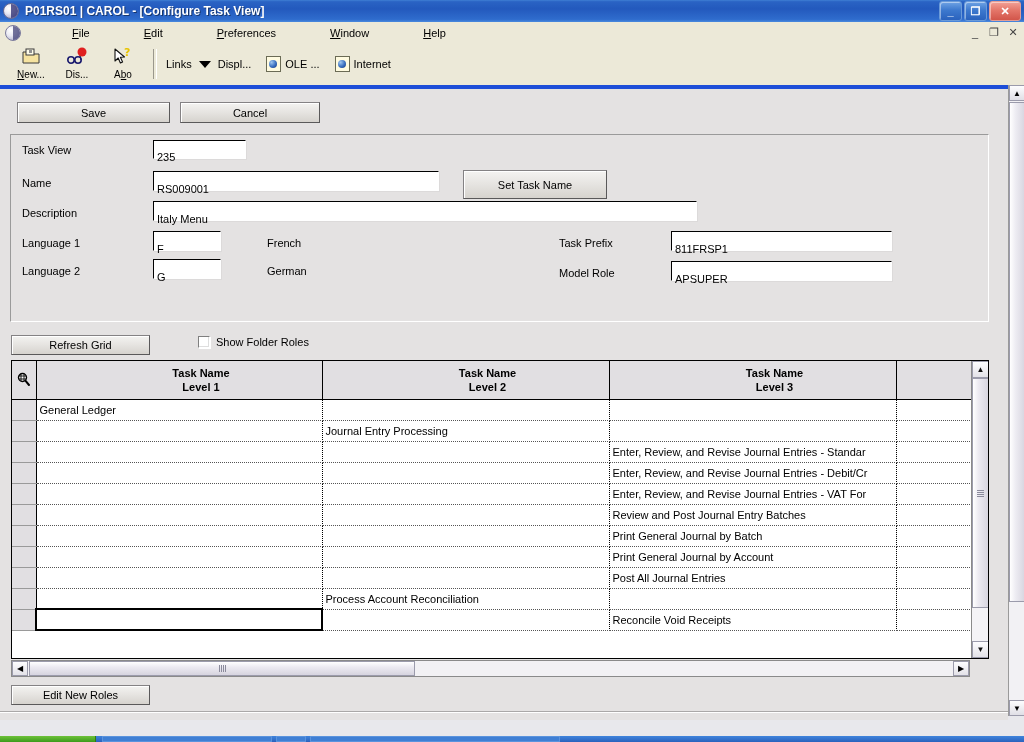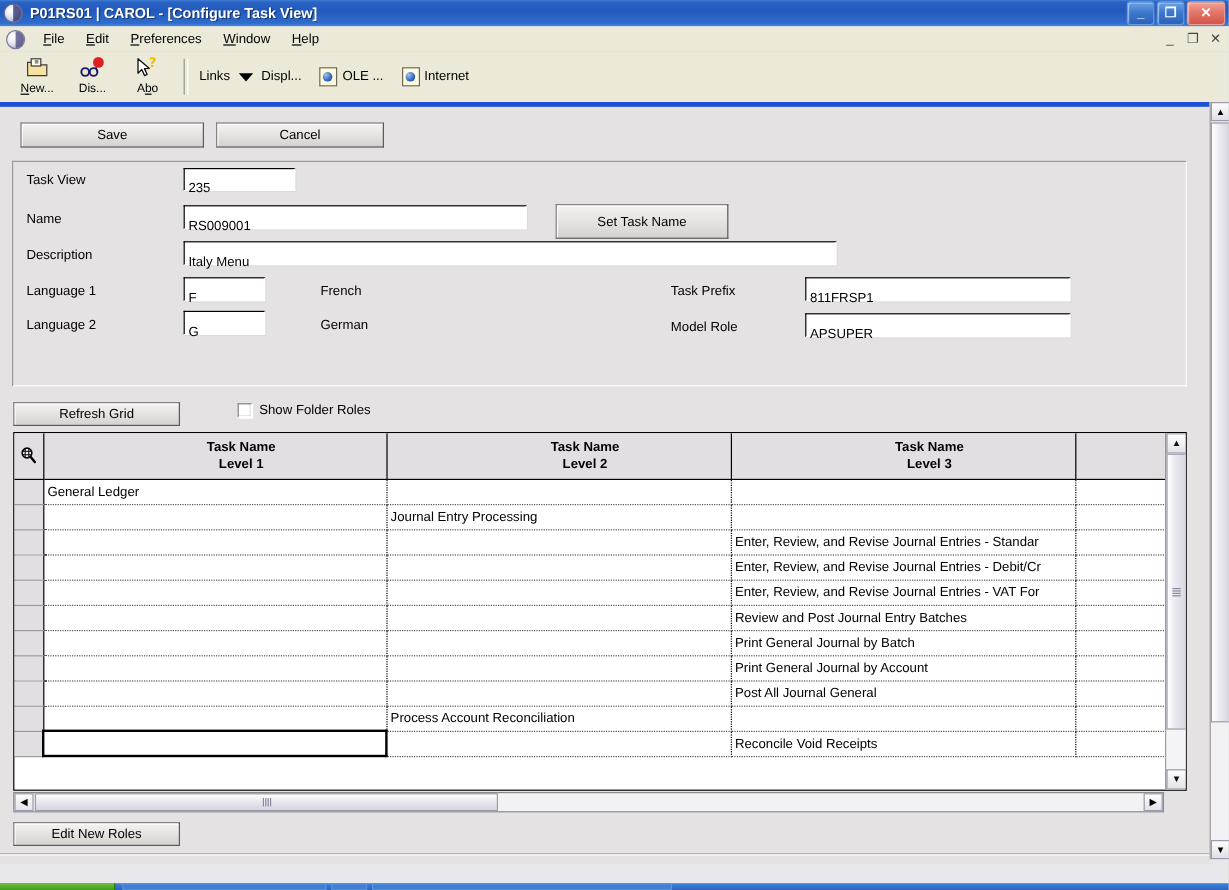--- a/index.html
+++ b/index.html
@@ -55,21 +55,21 @@
     content: ""; position: absolute; left: 50%; top: -1px; width: 50%; height: 16px;
     background: #2a2a6e; opacity: .75;
     border-radius: 0 8px 8px 0;
   }
 
   
   .menubar {
     position: absolute; left: 0; top: 22px; width: 1024px; height: 21px;
     background: #ece9d8;
     border-bottom: 1px solid #d8d4c4;
-    display: flex; align-items: center;
+    display: flex; align-items: center; gap: 36px;
   }
   .menu-globe {
     width: 14px; height: 14px; border-radius: 50%; margin: 0 6px 0 5px;
     background: radial-gradient(circle at 35% 32%, #ffffff 0%, #eaeaf3 40%, #c2c2d8 72%, #9494b2 100%);
     border: 1px solid #7a7a9c; position: relative; overflow: hidden; flex: none;
   }
   .menu-globe::after {
     content: ""; position: absolute; left: 50%; top: -1px; width: 50%; height: 16px;
     background: #3a3a72; opacity: .7; border-radius: 0 8px 8px 0;
   }
@@ -538,21 +538,21 @@
               <td class="rowhdr col-w0"></td>
               <td class="c1 col-w1"></td>
               <td class="c2 col-w2"></td>
               <td class="c3 col-w3">Print General Journal by Account</td>
               <td class="c4 col-w4"></td>
             </tr>
             <tr>
               <td class="rowhdr col-w0"></td>
               <td class="c1 col-w1"></td>
               <td class="c2 col-w2"></td>
-              <td class="c3 col-w3">Post All Journal General</td>
+              <td class="c3 col-w3">Post All Journal Entries</td>
               <td class="c4 col-w4"></td>
             </tr>
             <tr>
               <td class="rowhdr col-w0"></td>
               <td class="c1 col-w1"></td>
               <td class="c2 col-w2">Process Account Reconciliation</td>
               <td class="c3 col-w3"></td>
               <td class="c4 col-w4"></td>
             </tr>
             <tr class="selected">

